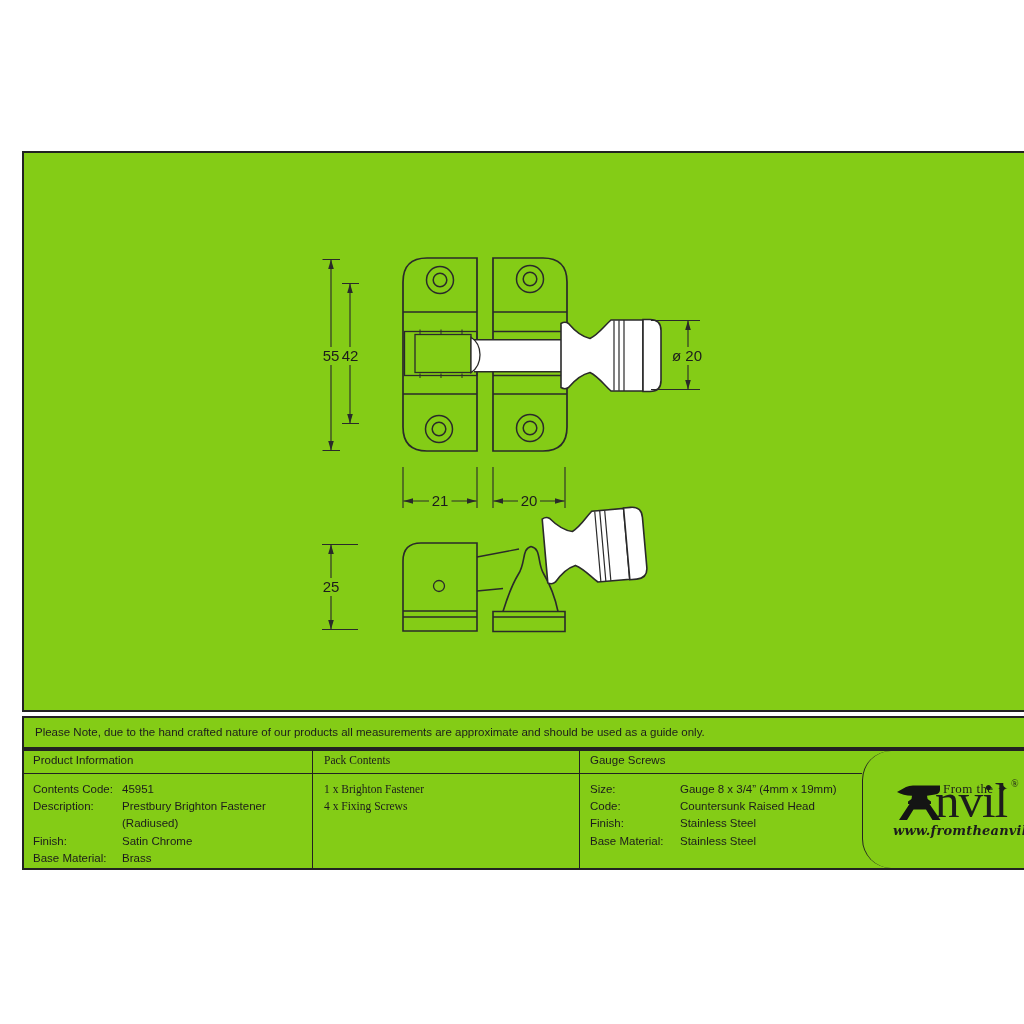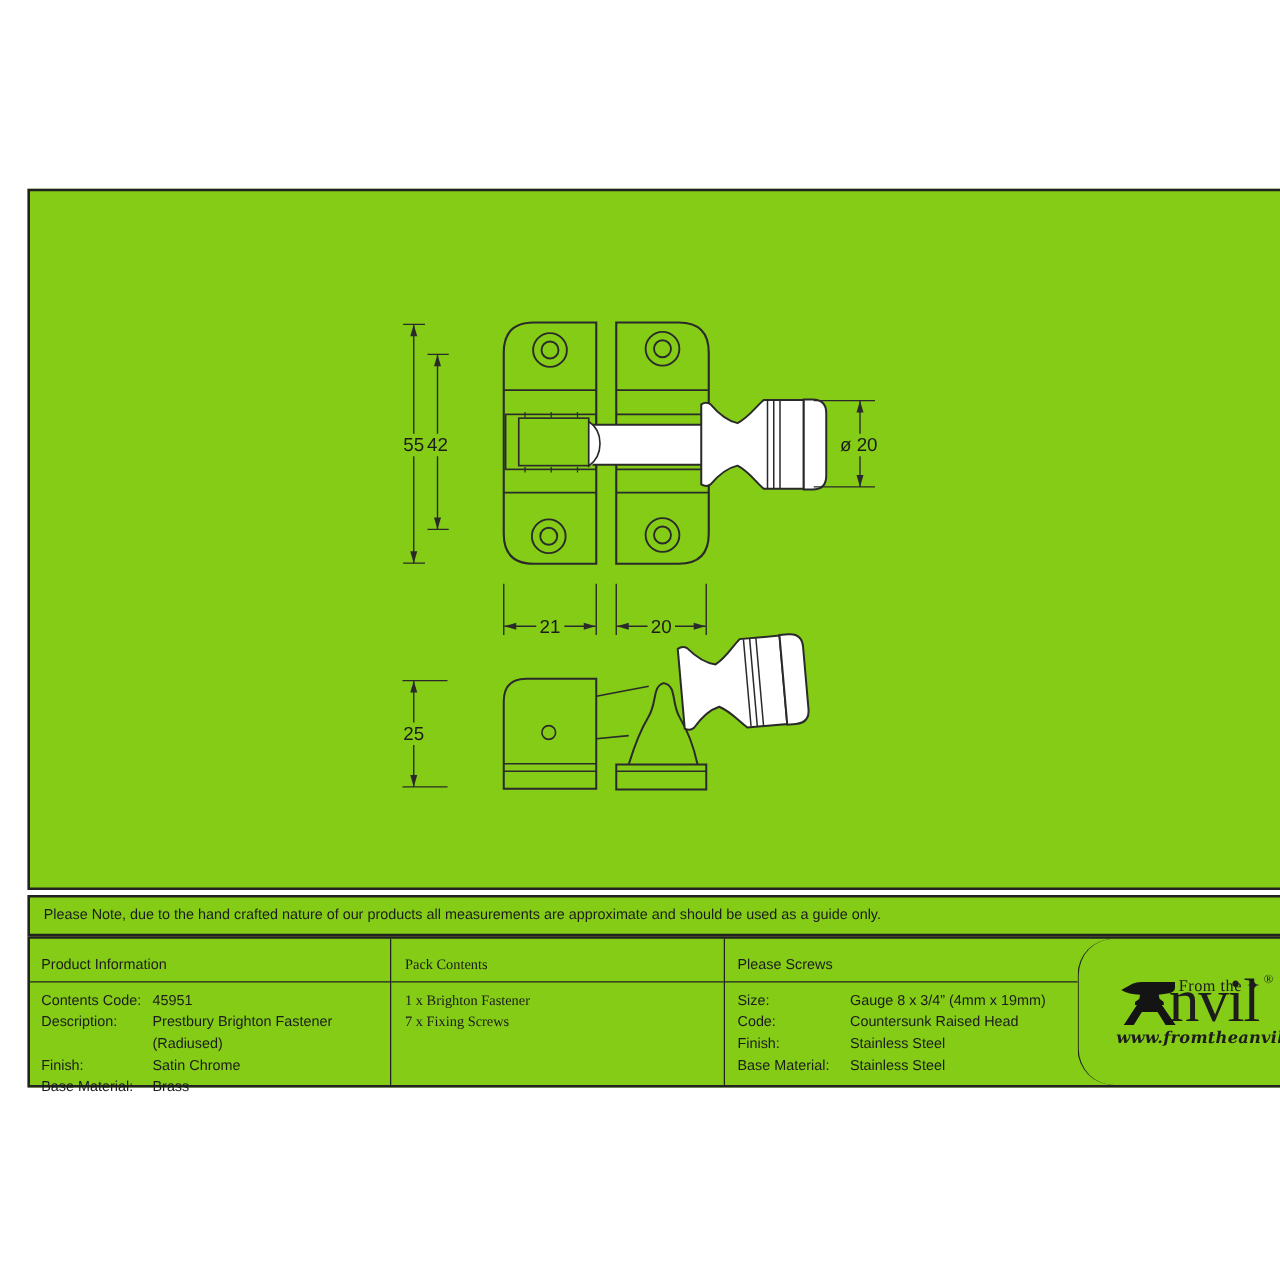--- a/index.html
+++ b/index.html
@@ -7,21 +7,21 @@
     position:relative;width:1024px;height:1024px;background:#fff;
     font-family:"Liberation Sans",sans-serif;color:#1c1c1c;overflow:hidden;
   }
   .box{position:absolute;border:2px solid #222;background:#84cc16;box-sizing:border-box;margin-left:20px;}
   #drawing-box{left:2px;top:151px;width:1016px;height:561px;}
   #note-box{left:2px;top:716px;width:1016px;height:33px;}
   #table-box{left:2px;top:749px;width:1016px;height:121px;}
   #note-box .note-text{padding:8px 10px 0 11px;font-size:11.5px;}
   .tcol{position:absolute;top:0;bottom:0;box-sizing:border-box;}
   .tcol.bordered{border-left:1.5px solid #222;}
-  .th{height:19px;border-bottom:1.5px solid #222;padding-top:15px;font-size:11.5px;box-sizing:content-box;}
+  .th{height:19px;border-bottom:1.5px solid #222;padding-top:3px;font-size:11.5px;box-sizing:content-box;}
   .tbody{padding-top:7px;font-size:11.5px;line-height:17.2px;}
   .trow{white-space:nowrap;}
   .tlabel{display:inline-block;vertical-align:top;}
   #col-product .th,#col-product .tbody{padding-left:9px;}
   #col-product .tlabel{width:89px;}
   #col-pack .th,#col-pack .tbody{padding-left:11px;font-family:Liberation Serif, serif;}
   #col-screws .th,#col-screws .tbody{padding-left:10px;}
   #col-screws .tlabel{width:90px;}
   
   #col-logo{overflow:hidden;}
@@ -55,26 +55,26 @@
         <div class="trow"><span class="tlabel"></span><span class="tval">(Radiused)</span></div>
         <div class="trow"><span class="tlabel">Finish:</span><span class="tval">Satin Chrome</span></div>
         <div class="trow"><span class="tlabel">Base Material:</span><span class="tval">Brass</span></div>
       </div>
     </div>
 
     <div class="tcol bordered" id="col-pack" style="left:288px;width:267px;">
       <div class="th">Pack Contents</div>
       <div class="tbody">
         <div class="trow">1 x Brighton Fastener</div>
-        <div class="trow">7 x Fixing Screws</div>
+        <div class="trow">4 x Fixing Screws</div>
       </div>
     </div>
 
     <div class="tcol bordered" id="col-screws" style="left:555px;width:283px;">
-      <div class="th">Please Screws</div>
+      <div class="th">Gauge Screws</div>
       <div class="tbody">
         <div class="trow"><span class="tlabel">Size:</span><span class="tval">Gauge 8 x 3/4” (4mm x 19mm)</span></div>
         <div class="trow"><span class="tlabel">Code:</span><span class="tval">Countersunk Raised Head</span></div>
         <div class="trow"><span class="tlabel">Finish:</span><span class="tval">Stainless Steel</span></div>
         <div class="trow"><span class="tlabel">Base Material:</span><span class="tval">Stainless Steel</span></div>
       </div>
     </div>
 
     <div class="tcol bordered" id="col-logo" style="left:838px;right:0;border-radius:29px;">
       <div class="logo-wrap">

